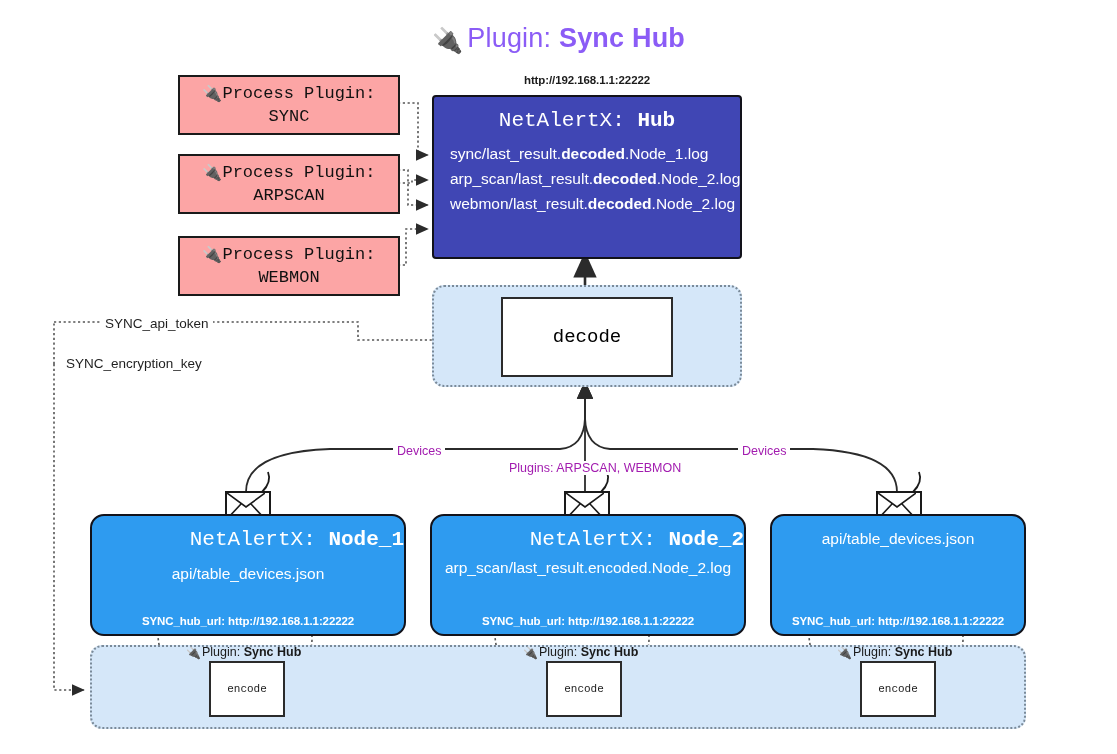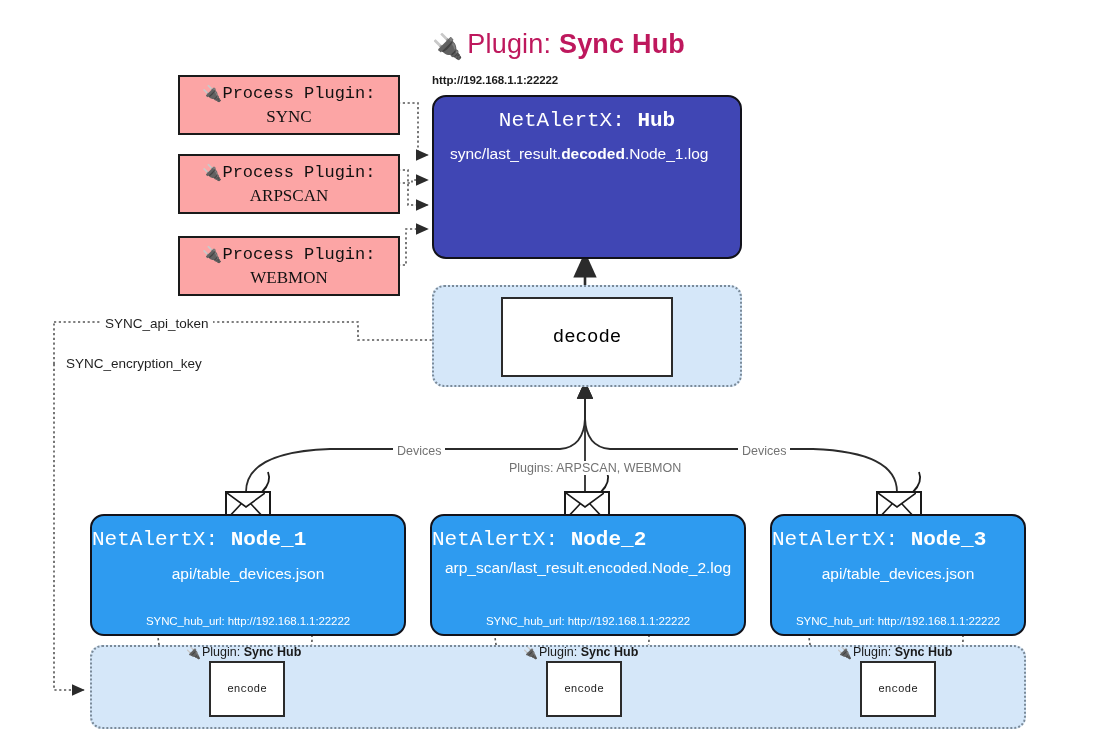--- a/index.html
+++ b/index.html
@@ -2,72 +2,72 @@
 <html><head>
 <meta charset="utf-8">
 <style>
   html,body{margin:0;padding:0;background:#ffffff;}
   body{width:1117px;height:754px;position:relative;overflow:hidden;
        font-family:"Liberation Sans",sans-serif;color:#1a1a1a;}
   .abs{position:absolute;}
   svg.layer{position:absolute;left:0;top:0;width:1117px;height:754px;pointer-events:none;}
 
   
-  #title{left:0;top:22px;width:1117px;text-align:center;font-size:27px;line-height:44px;
-         color:#be185d;letter-spacing:.2px;}
+  #title{left:0;top:16px;width:1117px;text-align:center;font-size:27px;line-height:44px;
+         color:#8b5cf6;letter-spacing:.2px;}
   #title .plug{font-size:25px;vertical-align:-2px;margin-right:4px;}
   #title b{font-weight:bold;}
 
   
   .procbox{border:2px solid #1a1a1a;background:#fca5a5;width:218px;height:56px;
            font-family:"Liberation Mono","DejaVu Sans Mono",monospace;font-size:17px;
            display:flex;flex-direction:column;align-items:center;justify-content:center;
            line-height:23px;color:#111;}
   .procbox .l1{white-space:nowrap;}
   .procbox .l1 .plug{font-family:"Liberation Sans",sans-serif;font-size:16px;vertical-align:-1px;}
-  .procbox .l2{white-space:nowrap;font-family:Liberation Serif, serif;}
-
-  
-  #huburl{left:432px;top:74px;width:310px;font-size:11.5px;font-weight:bold;
+  .procbox .l2{white-space:nowrap;}
+
+  
+  #huburl{left:432px;top:74px;width:310px;text-align:center;font-size:11.5px;font-weight:bold;
           color:#1c1c1c;letter-spacing:-.1px;}
   #hub{left:432px;top:95px;width:306px;height:160px;background:#4046b4;border:2px solid #12121a;
-       border-radius:14px;}
+       border-radius:4px;}
   #hub .htitle{margin-top:12px;text-align:center;color:#fff;
        font-family:"Liberation Mono","DejaVu Sans Mono",monospace;font-size:21px;}
   #hub .htitle b{font-weight:bold;}
   #hub .hline{color:#fff;font-size:15.5px;line-height:25px;padding-left:16px;white-space:nowrap;}
   #hub .hline b{font-weight:bold;}
   #hub .hlines{margin-top:9px;}
 
   
   #decwrap{left:432px;top:285px;width:306px;height:98px;background:#d5e7f9;
            border:2px dotted #7a8a99;border-radius:12px;}
   #decode{left:501px;top:297px;width:168px;height:76px;background:#fff;border:2px solid #2b2b2b;
           display:flex;align-items:center;justify-content:center;
           font-family:"Liberation Mono","DejaVu Sans Mono",monospace;font-size:19px;color:#000000;}
 
   
   .keylabel{font-size:13.5px;color:#1f1f1f;background:#fff;padding:0 4px;white-space:nowrap;}
   #k_api{left:101px;top:316px;}
   #k_enc{left:62px;top:356px;}
 
   
-  .midlabel{font-size:12.5px;color:#737373;background:#fff;padding:0 4px;white-space:nowrap;text-align:center;}
+  .midlabel{font-size:12.5px;color:#a21caf;background:#fff;padding:0 4px;white-space:nowrap;text-align:center;}
   #m_dev1{left:393px;top:444px;}
   #m_plug{left:505px;top:461px;}
   #m_dev2{left:738px;top:444px;}
 
   
   .node{height:118px;background:#2e9bf0;border:2px solid #12121a;border-radius:14px;color:#fff;}
-  .node .ntitle{margin-top:12px;text-align:left;
+  .node .ntitle{margin-top:12px;text-align:right;
       font-family:"Liberation Mono","DejaVu Sans Mono",monospace;font-size:21px;color:#fff;}
   .node .ntitle b{font-weight:bold;}
   .node .nline{text-align:center;font-size:15.5px;line-height:26px;white-space:nowrap;}
   .node .nurl{position:absolute;left:0;bottom:7px;width:100%;text-align:center;
-      font-size:11.5px;font-weight:normal;letter-spacing:-.1px;white-space:nowrap;}
+      font-size:11.5px;font-weight:bold;letter-spacing:-.1px;white-space:nowrap;}
   #node1{left:90px;top:514px;width:312px;}
   #node2{left:430px;top:514px;width:312px;}
   #node3{left:770px;top:514px;width:252px;}
   #node1 .nlines,#node3 .nlines{margin-top:10px;}
   #node2 .nlines{margin-top:4px;}
 
   
   #encwrap{left:90px;top:645px;width:932px;height:80px;background:#d5e7f9;
            border:2px dotted #7a8a99;border-radius:12px;}
   .encbox{width:72px;height:52px;background:#fff;border:2px solid #2b2b2b;
@@ -146,20 +146,22 @@
 <div class="abs procbox" style="left:178px;top:236px;">
   <div class="l1"><span class="plug">🔌</span><span>Process Plugin:</span></div>
   <div class="l2">WEBMON</div>
 </div>
 
 <div class="abs" id="huburl">http://192.168.1.1:22222</div>
 <div class="abs" id="hub">
   <div class="htitle"><span>NetAlertX: </span><b>Hub</b></div>
   <div class="hlines">
     <div class="hline"><span>sync/last_result.</span><b>decoded</b><span>.Node_1.log</span></div>
+    <div class="hline"><span>arp_scan/last_result.</span><b>decoded</b><span>.Node_2.log</span></div>
+    <div class="hline"><span>webmon/last_result.</span><b>decoded</b><span>.Node_2.log</span></div>
   </div>
 </div>
 
 <div class="abs" id="decwrap"></div>
 <div class="abs" id="decode">decode</div>
 
 <div class="abs keylabel" id="k_api">SYNC_api_token</div>
 <div class="abs keylabel" id="k_enc">SYNC_encryption_key</div>
 
 <div class="abs midlabel" id="m_dev1">Devices</div>
@@ -192,21 +194,20 @@
 
 <div class="abs node" id="node2">
   <div class="ntitle"><span>NetAlertX: </span><b>Node_2</b></div>
   <div class="nlines">
     <div class="nline">arp_scan/last_result.encoded.Node_2.log</div>
   </div>
   <div class="nurl">SYNC_hub_url: http://192.168.1.1:22222</div>
 </div>
 
 <div class="abs node" id="node3">
-  <div class="ntitle"><span>NetAlertX: </span><b>Node_3</b></div>
   <div class="nlines">
     <div class="nline">api/table_devices.json</div>
   </div>
   <div class="nurl">SYNC_hub_url: http://192.168.1.1:22222</div>
 </div>
 
 <div class="abs" id="encwrap"></div>
 
 <div class="abs enclabel" id="enc1l"><span class="plug">🔌</span><span>Plugin: </span><b>Sync Hub</b></div>
 <div class="abs encbox" id="enc1">encode</div>

